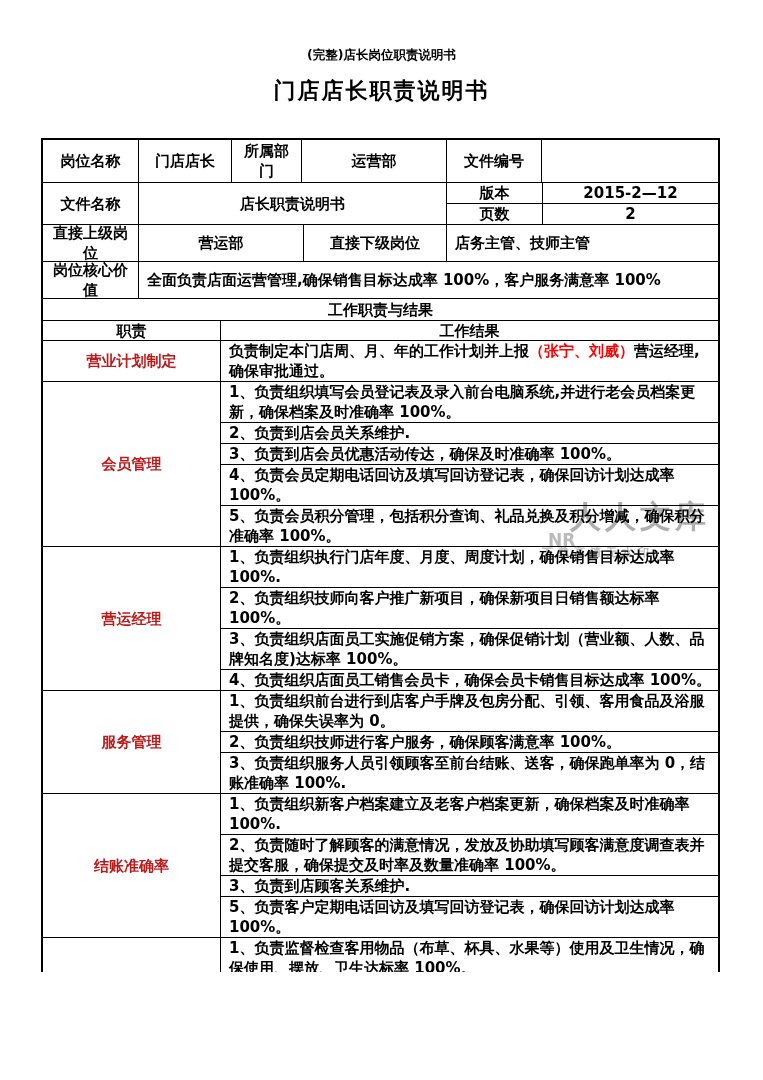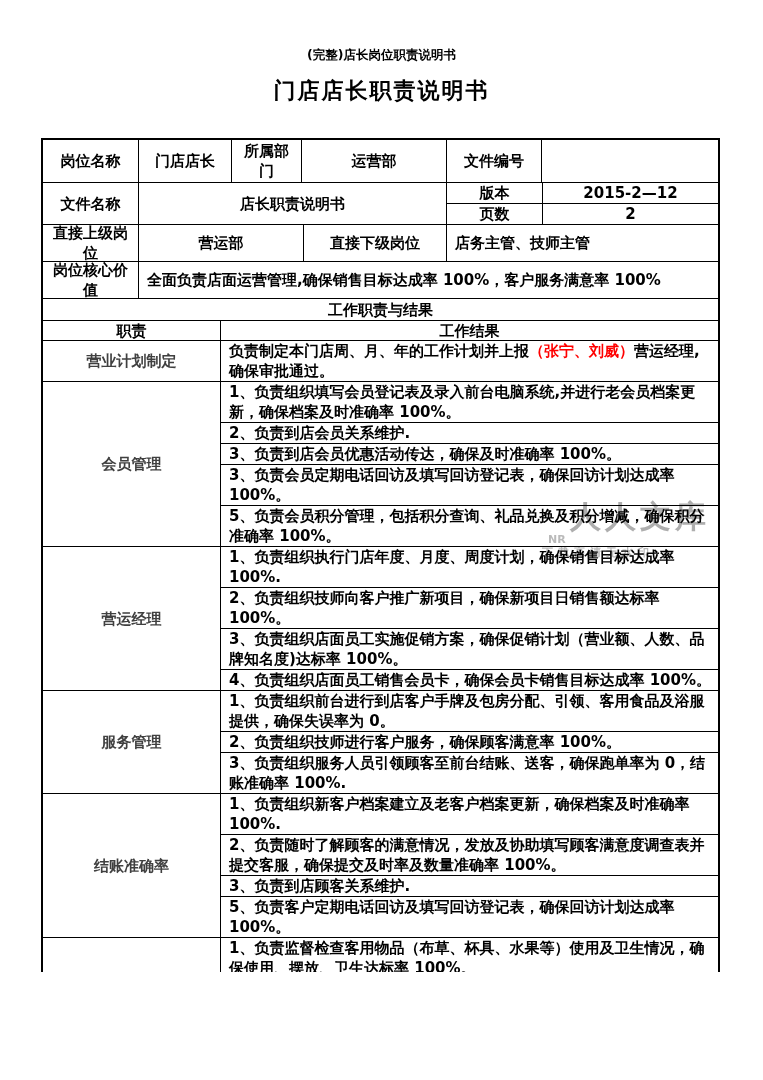--- a/index.html
+++ b/index.html
@@ -37,21 +37,21 @@
     color: #a8a8a8;
   }
   .wm-big {
     margin-left: 30px;
     font-size: 31px;
     letter-spacing: 4px;
     line-height: 36px;
     color: #a0a0a0;
     opacity: 0.85;
   }
-  .wm-small { margin-left: 8px; font-size: 11px; line-height: 12px; color: #b3b3b3; opacity: 0.9; }
+  .wm-small { margin-left: 8px; font-size: 17px; line-height: 12px; color: #b3b3b3; opacity: 0.9; }
   .wm-tiny  { margin-left: 2px; font-size: 11px; line-height: 13px; letter-spacing: 5px; color: #b3b3b3; opacity: 0.9; }
 
   .tbl {
     position: absolute;
     left: 41px; top: 138px;
     width: 679px;
     border: 2px solid #000;
     z-index: 1;
     background: transparent;
     font-size: 15px;
@@ -79,21 +79,21 @@
   .w-r3c3 { width: 143px; flex: none; }
   .w-duty { width: 177px; flex: none; }
 
   .h-r1 { height: 42px; }
   .h-r2 { height: 42px; }
   .h-r3 { height: 37px; }
   .h-r4 { height: 37px; }
   .h-r5 { height: 22px; }
   .h-r6 { height: 20px; }
 
-  .sec-label { color: #404040; }
+  .sec-label { color: #b91c1c; }
   .items { flex: 1; display: flex; flex-direction: column; border-left: 1px solid #000; }
   .item { padding: 0 6px 0 8px; min-height: 21px; display: block; text-align: left; }
   .item + .item { border-top: 1px solid #000; }
   .red { color: #ff0000; }
 </style>
 </head>
 <body>
 
 <div class="doc">
 
@@ -159,21 +159,21 @@
         <div class="item"><span>负责制定本门店周、月、年的工作计划并上报</span><span class="red">（张宁、刘威）</span><span>营运经理,确保审批通过。</span></div>
       </div>
     </div>
 
     <div class="r">
       <div class="c w-duty sec-label">会员管理</div>
       <div class="items">
         <div class="item">1、负责组织填写会员登记表及录入前台电脑系统,并进行老会员档案更新，确保档案及时准确率 100%。</div>
         <div class="item">2、负责到店会员关系维护.</div>
         <div class="item">3、负责到店会员优惠活动传达，确保及时准确率 100%。</div>
-        <div class="item">3、负责会员定期电话回访及填写回访登记表，确保回访计划达成率 100%。</div>
+        <div class="item">4、负责会员定期电话回访及填写回访登记表，确保回访计划达成率 100%。</div>
         <div class="item">5、负责会员积分管理，包括积分查询、礼品兑换及积分增减，确保积分准确率 100%。</div>
       </div>
     </div>
 
     <div class="r">
       <div class="c w-duty sec-label">营运经理</div>
       <div class="items">
         <div class="item">1、负责组织执行门店年度、月度、周度计划，确保销售目标达成率 100%.</div>
         <div class="item">2、负责组织技师向客户推广新项目，确保新项目日销售额达标率 100%。</div>
         <div class="item">3、负责组织店面员工实施促销方案，确保促销计划（营业额、人数、品牌知名度)达标率 100%。</div>

